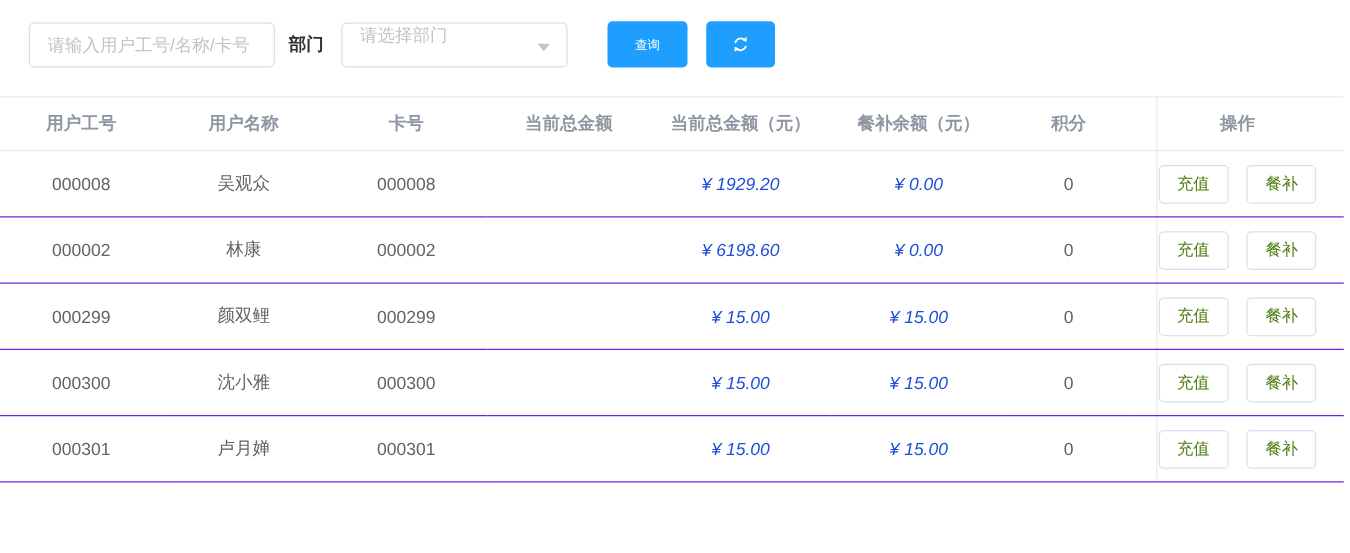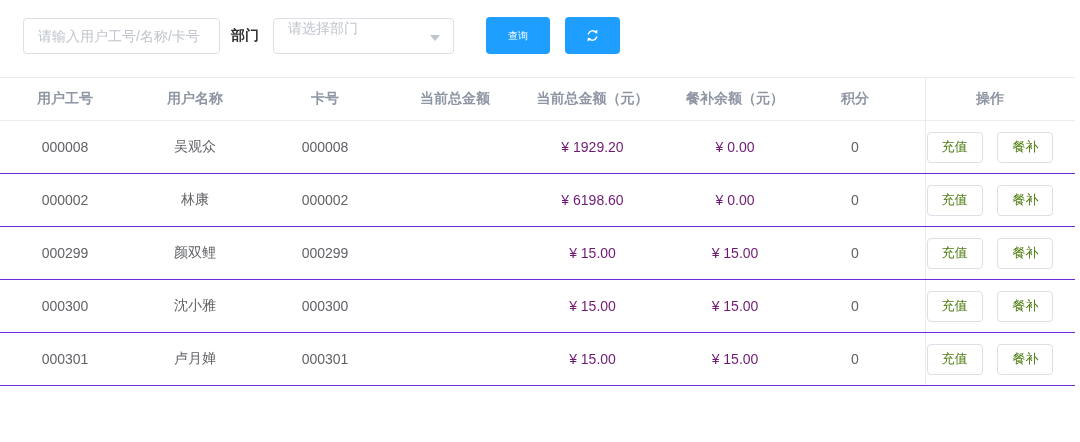--- a/index.html
+++ b/index.html
@@ -38,21 +38,21 @@
   table { width: 100%; border-collapse: collapse; table-layout: fixed; }
   thead tr { border-top: 1px solid #e8ebf0; border-bottom: 1px solid #e8ebf0; }
   th {
     height: 43px; font-size: 14px; font-weight: bold; color: #8e95a3;
     text-align: center; white-space: nowrap; overflow: hidden;
   }
   td {
     height: 53px; text-align: center; font-size: 14px; color: #606266;
     border-bottom: 1px solid #6d28d9; white-space: nowrap; overflow: hidden;
   }
-  td.red { color: #701a75; }
+  td.red { color: #1d4ed8; font-style: italic; }
   .btn-plain {
     min-width: 54px; height: 31px; padding: 0 14px; background: #ffffff;
     border: 1px solid #dcdfe6; border-radius: 4px; color: #4d7c0f;
     font-size: 13px; cursor: pointer; font-family: inherit;
   }
   .btn-plain + .btn-plain { margin-left: 11px; }
 </style>
 </head>
 <body>
 

